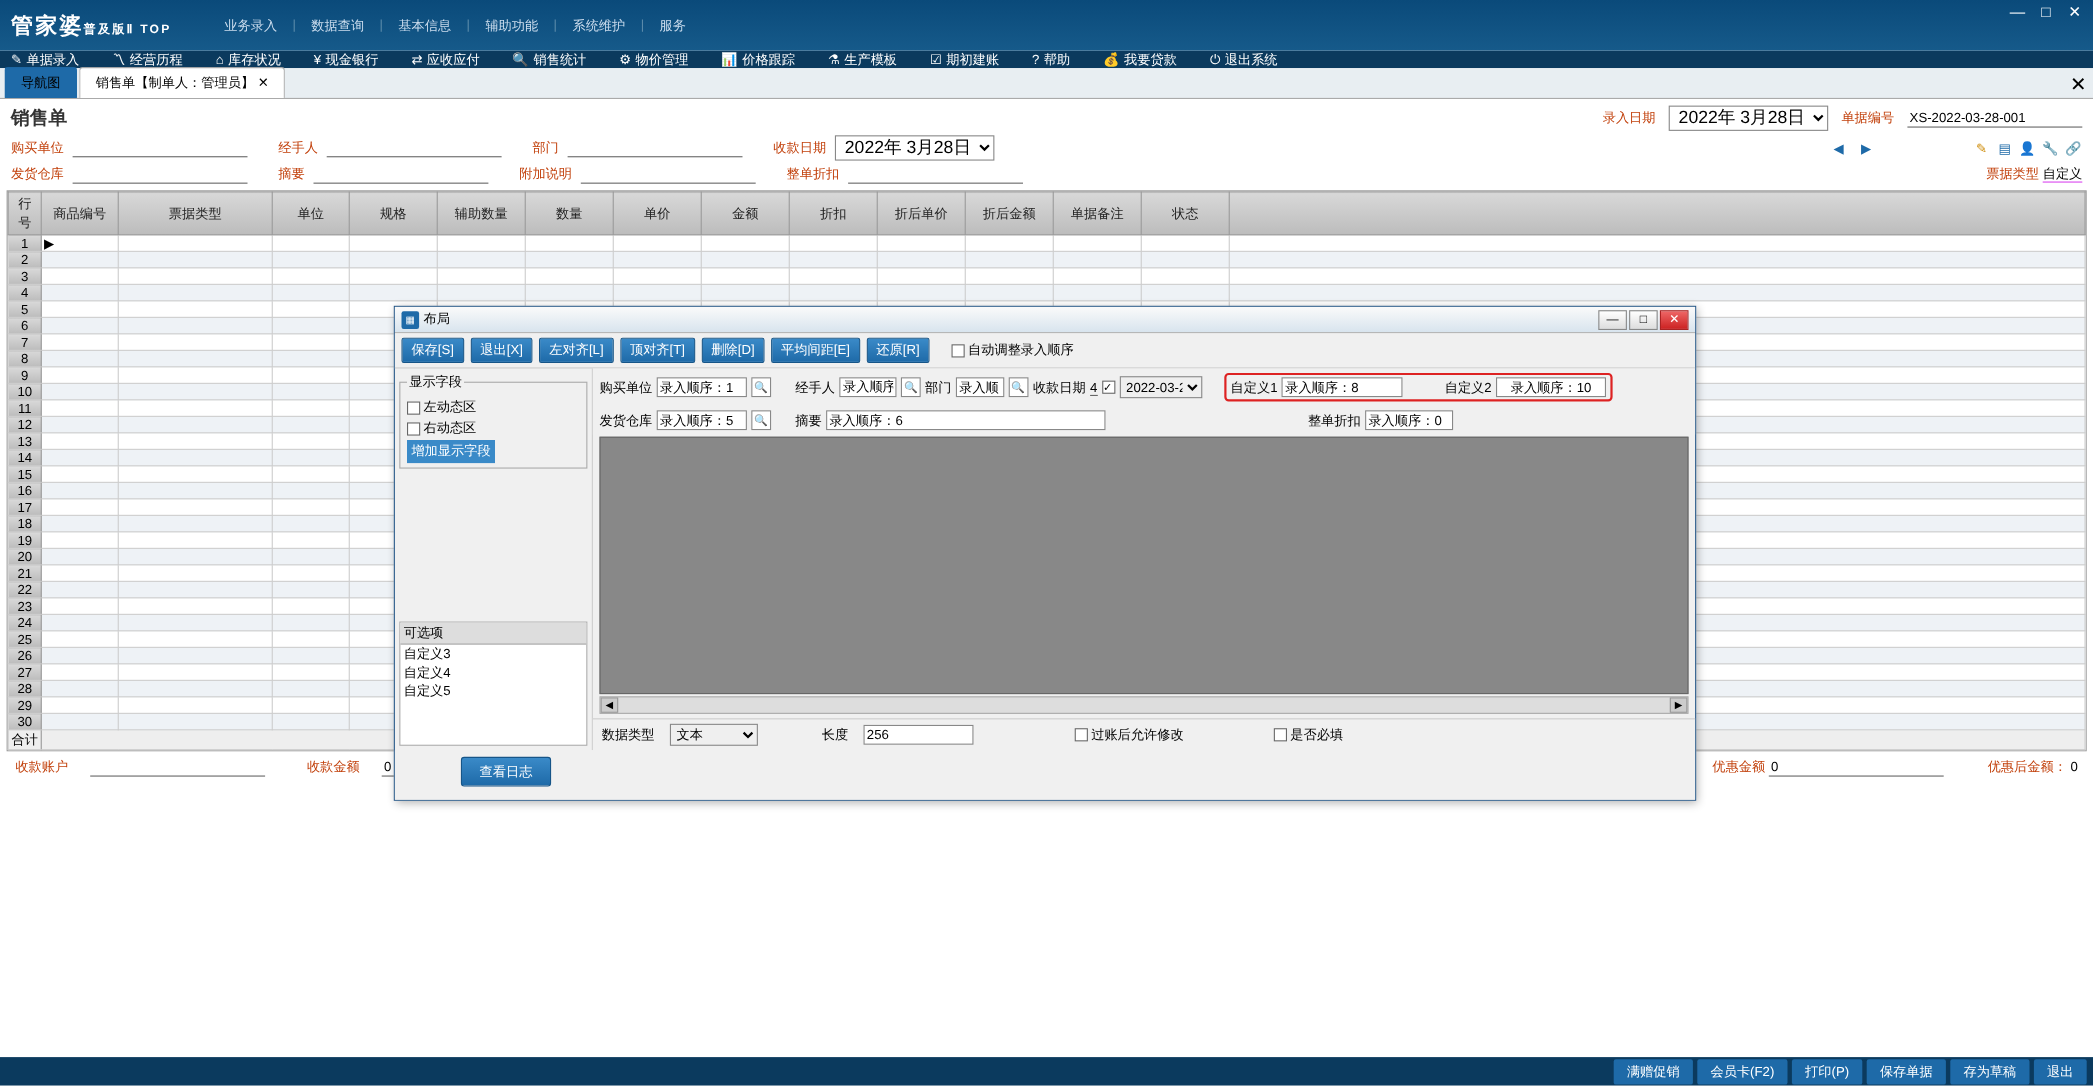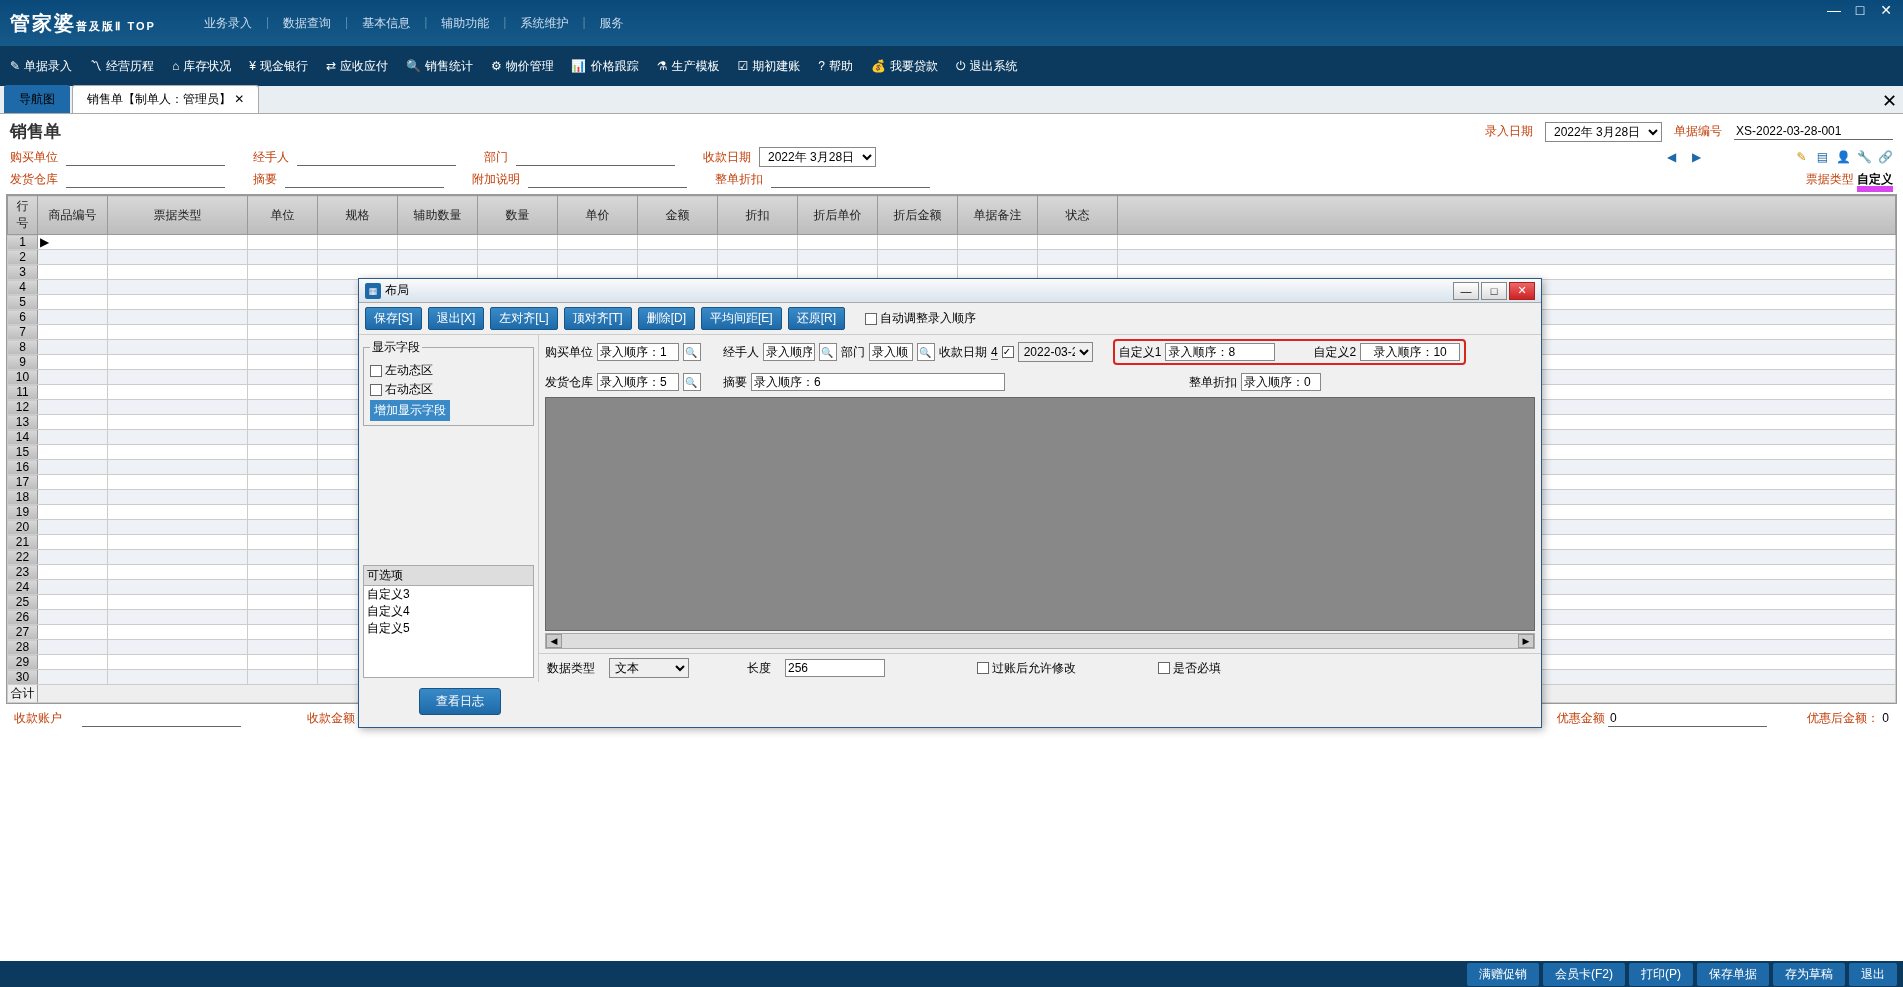--- a/index.html
+++ b/index.html
@@ -9,39 +9,39 @@
 .titlebar { background: linear-gradient(#0a4a7a, #165a8a); height: 46px; display: flex; align-items: center; padding: 0 10px; color: #fff; position: relative; }
 .logo { font-size: 20px; font-weight: bold; margin-right: 40px; letter-spacing: 2px; }
 .logo-sub { font-size: 11px; }
 .top-menu { display: flex; gap: 6px; }
 .top-menu-item { color: #cde; padding: 0 8px; cursor: pointer; }
 .top-sep { color: #5a8aaa; }
 .win-controls { position: absolute; right: 8px; top: 2px; display: flex; gap: 8px; color: #fff; font-size: 14px; }
 .win-btn { width: 18px; text-align: center; cursor: pointer; }
 
 
-.toolbar { background: #0b3a5e; height: 40px; display: flex; align-items: center; padding: 0 10px; gap: 18px; color: #fff; }
+.toolbar { background: #0b3a5e; height: 16px; display: flex; align-items: center; padding: 0 10px; gap: 30px; color: #fff; }
 .tb-item { color: #fff; cursor: pointer; font-size: 12px; }
 .tb-icon { margin-right: 4px; }
 
 
 .tabstrip { background: #e8eef2; height: 28px; display: flex; align-items: flex-end; padding: 0 4px; border-bottom: 1px solid #aaa; position: relative; }
 .tab { padding: 5px 14px; border: 1px solid #aaa; border-bottom: none; margin-right: 2px; background: #fff; border-radius: 3px 3px 0 0; font-size: 12px; cursor: pointer; }
 .tab.active-nav { background: #1e6aa8; color: #000000; border-color: #1e6aa8; }
 .tab-close-all { position: absolute; right: 6px; top: 4px; font-size: 18px; cursor: pointer; }
 
 
 .form-area { padding: 6px 10px 2px 10px; }
 .form-title-row { display: flex; align-items: center; }
 .page-title { font-size: 17px; font-weight: bold; color: #333; flex: 0 0 auto; }
 .page-title-right { margin-left: auto; display: flex; align-items: center; gap: 12px; }
 .field-row { display: flex; align-items: center; gap: 8px; margin-top: 4px; flex-wrap: wrap; }
 .fld-label { color: #c2410c; }
 .fld-input { border: none; border-bottom: 1px solid #666; min-width: 80px; padding: 1px 2px; font-size: 12px; }
-.date-drop { border: 1px solid #888; font-size: 12px; padding: 1px 4px; background: #fff; }
+.date-drop { border: 1px solid #888; font-size: 16px; padding: 1px 4px; background: #fff; }
 .icon-row { display: flex; gap: 6px; }
 .mini-icon { width: 15px; height: 15px; display: inline-flex; align-items: center; justify-content: center; font-size: 12px; cursor: pointer; }
 
 
 .grid-wrap { border: 1px solid #999; margin: 4px 6px 0 6px; }
 .grid { width: 100%; border-collapse: collapse; table-layout: fixed; }
 .grid th { background: linear-gradient(#d8d8d8, #bcbcbc); border: 1px solid #999; font-weight: normal; padding: 2px 4px; font-size: 12px; color: #222; }
 .grid td { border: 1px solid #ccc; height: 15px; padding: 0 2px; background: #fff; font-size: 12px; }
 .grid tr.alt td { background: #eef2f6; }
 .rownum { background: linear-gradient(#d8d8d8, #bcbcbc) !important; text-align: center; border-right: 1px solid #999 !important; width: 30px; }
@@ -83,21 +83,21 @@
 .hl-box { border: 2px solid #d22; border-radius: 4px; padding: 2px 4px; display: flex; align-items: center; gap: 4px; }
 .m-canvas { flex: 1; background: #888; margin: 2px 6px; border: 1px solid #666; position: relative; }
 .m-scroll-h { height: 16px; background: #ddd; margin: 0 6px 4px 6px; border: 1px solid #aaa; position: relative; }
 .m-scroll-btn { position: absolute; width: 16px; height: 14px; background: #ccc; border: 1px solid #999; top: 0; display: inline-flex; align-items: center; justify-content: center; font-size: 9px; }
 .m-bottom { padding: 4px 8px; display: flex; align-items: center; gap: 14px; background: #f0f0f0; border-top: 1px solid #ccc; }
 .m-select { border: 1px solid #888; font-size: 12px; padding: 1px; }
 .m-logbtn { background: linear-gradient(#3a8ac8, #1e6aa8); color: #fff; padding: 4px 16px; border-radius: 3px; margin: 6px auto 6px 60px; cursor: pointer; display: inline-block; border: 1px solid #165588; }
 
 .checkbox { width: 12px; height: 12px; border: 1px solid #666; display: inline-block; background: #fff; }
 .checkbox.checked::after { content: "✓"; font-size: 10px; position: relative; top: -3px; left: 0; }
-.underline-link { border-bottom: 6px solid #d946ef; font-weight: bold; }
+.underline-link { border-bottom: 1px solid #d946ef; }
 </style>
 </head>
 <body>
 
 <div class="titlebar">
   <div class="logo">
     <span>管家婆</span><span class="logo-sub">普及版Ⅱ TOP</span>
   </div>
   <div class="top-menu">
     <span class="top-menu-item">业务录入</span>
@@ -743,21 +743,21 @@
           <td class="rownum">合计</td>
           <td colspan="14"></td>
         </tr>
       </tfoot>
   </table>
 </div>
 
 <div class="bottom-fields">
   <span class="fld-label">收款账户</span>
   <input class="fld-input" style="">
-  <span class="fld-label" style="margin-left:46px">收款金额</span>
+  <span class="fld-label" style="margin-left:18px">收款金额</span>
   <input class="fld-input" style="min-width: 100px;" value="0">
   <span class="disc-box">▲</span>
   <div class="right-totals">
     <div><span class="fld-label">优惠金额</span>
       <input class="fld-input" style="min-width: 70px;" value="0"></div>
     <div><span class="fld-label">优惠后金额：</span>
       <span>0</span></div>
   </div>
 </div>
 

